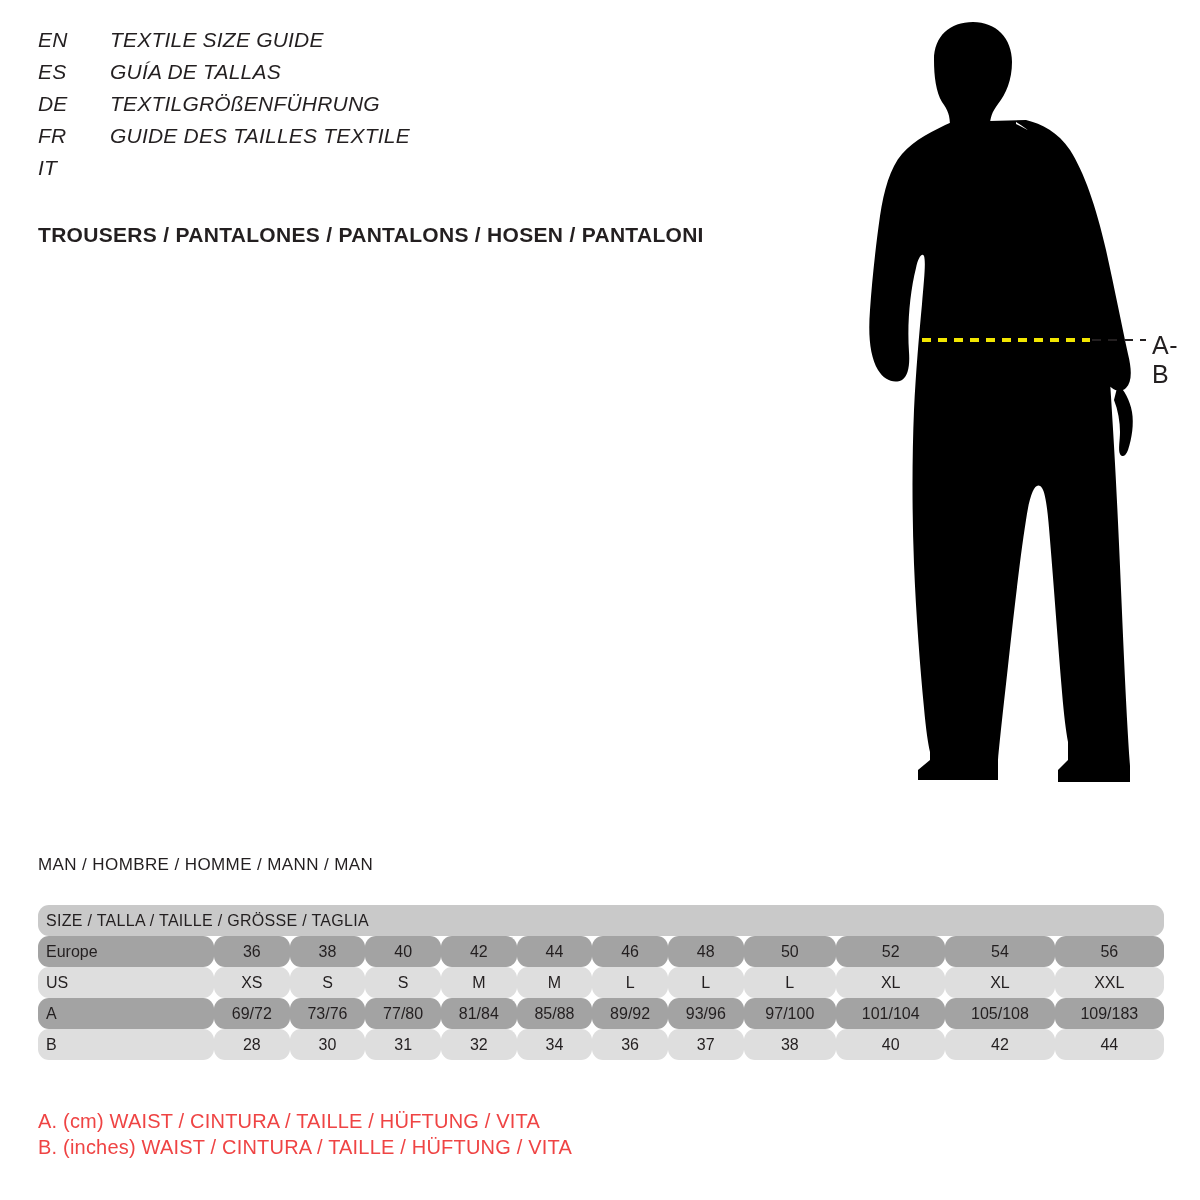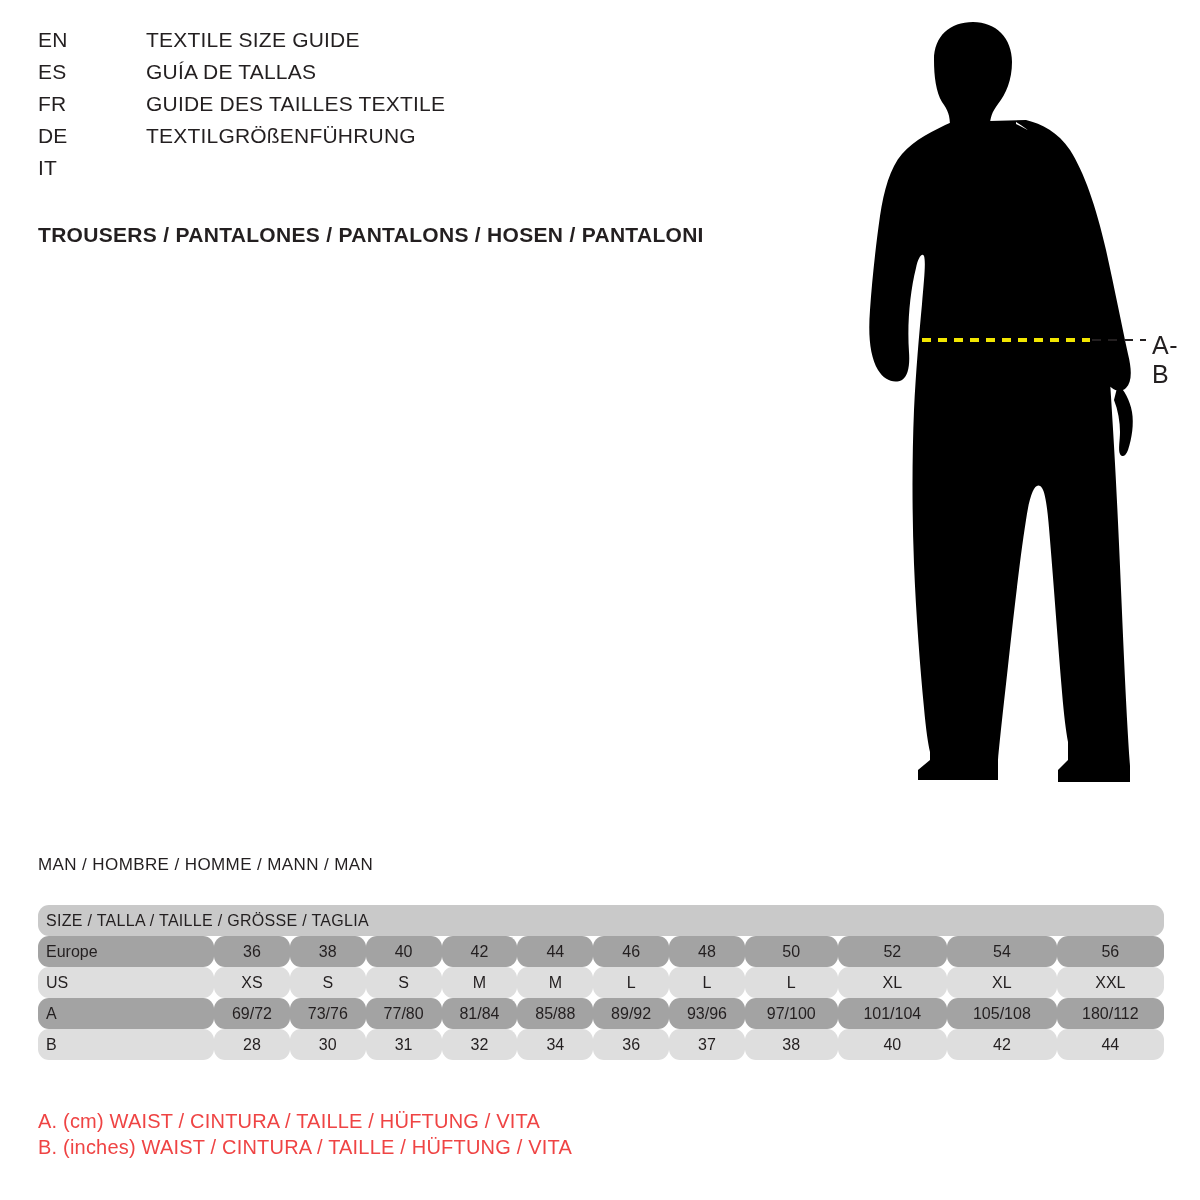--- a/index.html
+++ b/index.html
@@ -20,32 +20,32 @@
   .lang-block {
     position: absolute;
     left: 38px;
     top: 28px;
     width: 760px;
   }
   .lang-row {
     display: flex;
     align-items: baseline;
     height: 32px;
+    font-style: italic;
   }
   .lang-code {
     width: 72px;
     font-size: 21px;
     letter-spacing: 0.2px;
     color: #231f20;
   }
   .lang-text {
     font-size: 21px;
     letter-spacing: 0.2px;
     color: #231f20;
-    margin-left: 36px;
   }
   .subtitle {
     position: absolute;
     left: 38px;
     top: 223px;
     font-size: 21px;
     font-weight: bold;
     letter-spacing: 0.3px;
     color: #231f20;
   }
@@ -130,26 +130,26 @@
 <div class="lang-block">
   <div class="lang-row">
     <span class="lang-code">EN</span>
     <span class="lang-text">TEXTILE SIZE GUIDE</span>
   </div>
   <div class="lang-row">
     <span class="lang-code">ES</span>
     <span class="lang-text">GUÍA DE TALLAS</span>
   </div>
   <div class="lang-row">
+    <span class="lang-code">DE</span>
+    <span class="lang-text">TEXTILGRÖßENFÜHRUNG</span>
+  </div>
+  <div class="lang-row">
     <span class="lang-code">FR</span>
     <span class="lang-text">GUIDE DES TAILLES TEXTILE</span>
-  </div>
-  <div class="lang-row">
-    <span class="lang-code">DE</span>
-    <span class="lang-text">TEXTILGRÖßENFÜHRUNG</span>
   </div>
   <div class="lang-row">
     <span class="lang-code">IT</span>
   </div>
 </div>
 
 <div class="subtitle">TROUSERS / PANTALONES / PANTALONS / HOSEN / PANTALONI</div>
 
 <div class="figure-wrap">
   <svg width="360" height="790" viewBox="0 0 360 790">
@@ -248,21 +248,21 @@
     <td class="val-cell">69/72</td>
     <td class="val-cell">73/76</td>
     <td class="val-cell">77/80</td>
     <td class="val-cell">81/84</td>
     <td class="val-cell">85/88</td>
     <td class="val-cell">89/92</td>
     <td class="val-cell">93/96</td>
     <td class="val-cell">97/100</td>
     <td class="val-cell">101/104</td>
     <td class="val-cell">105/108</td>
-    <td class="val-cell">180/112</td>
+    <td class="val-cell">109/183</td>
   </tr>
 
   <tr class="row-dark">
     <td class="lbl-cell">B</td>
     <td class="val-cell">28</td>
     <td class="val-cell">30</td>
     <td class="val-cell">31</td>
     <td class="val-cell">32</td>
     <td class="val-cell">34</td>
     <td class="val-cell">36</td>

